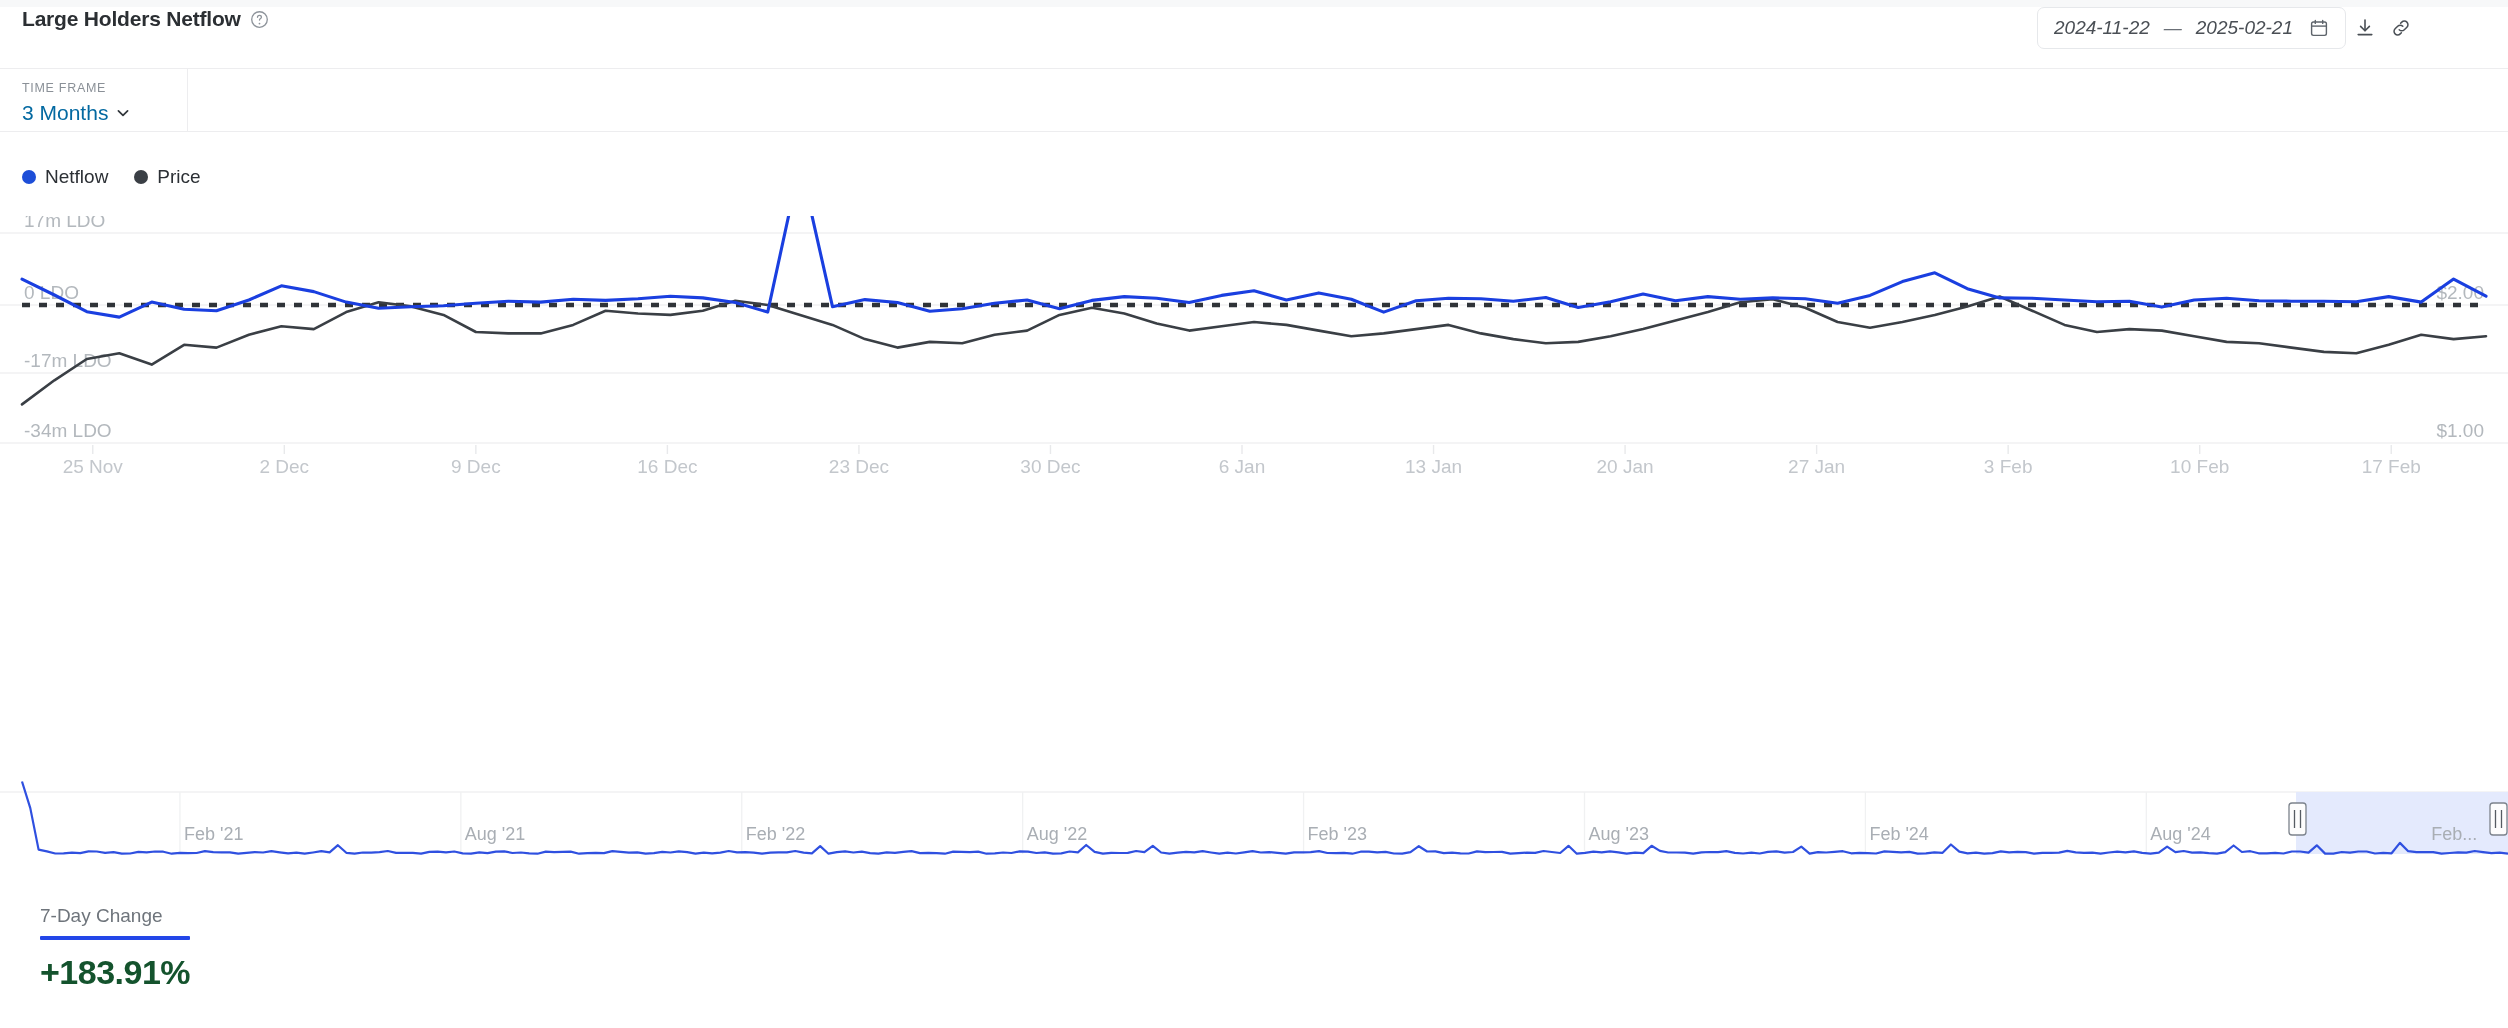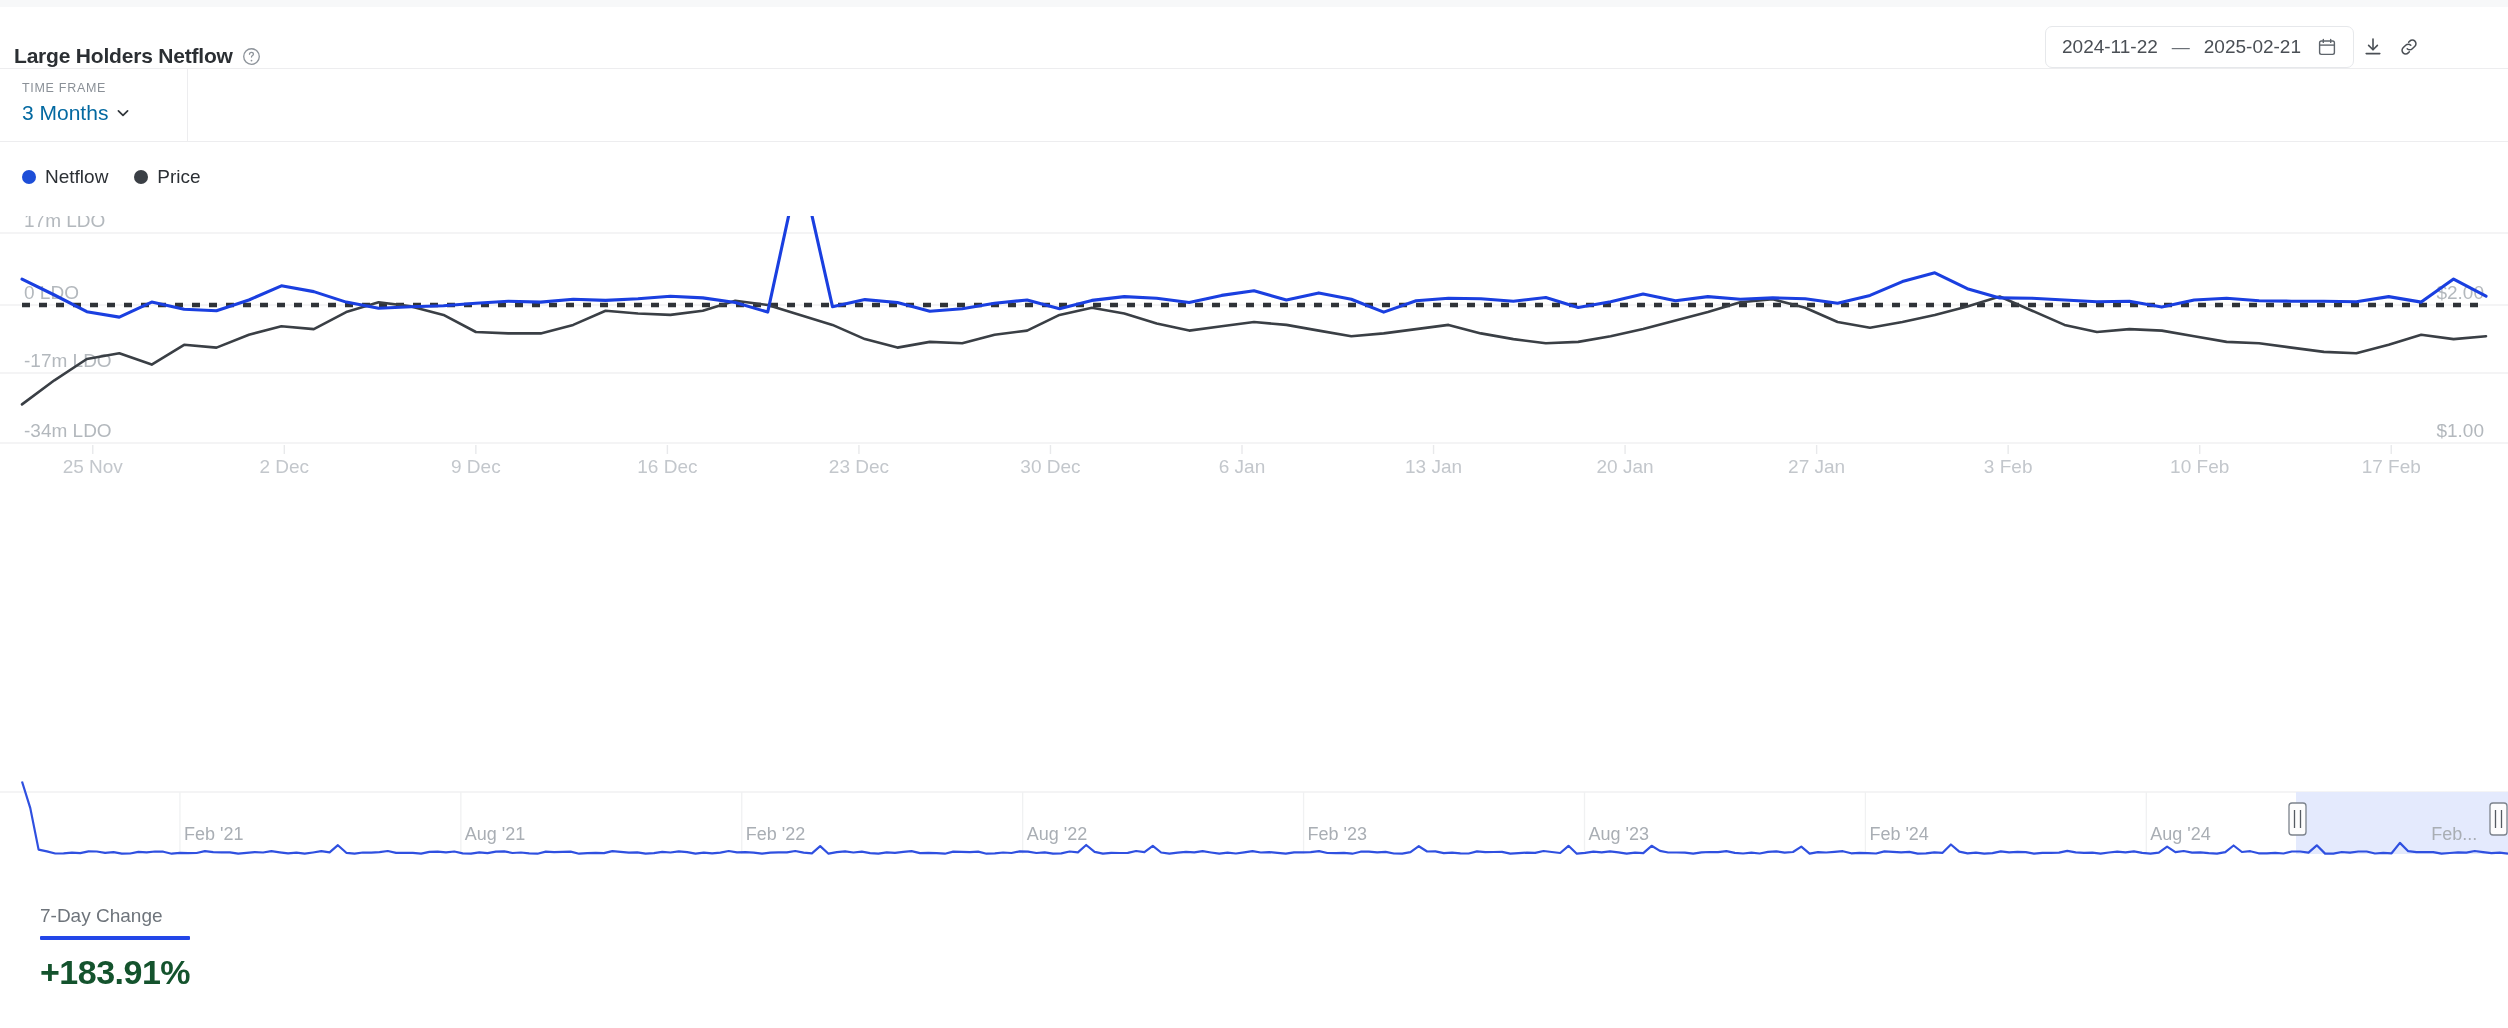--- a/index.html
+++ b/index.html
@@ -13,49 +13,49 @@
 
   
   .top-strip {
     position:absolute; left:0; top:0; width:2508px; height:7px;
     background:#f7f8f9;
   }
 
   
   .header {
     position:absolute; left:0; top:7px; width:2440px; height:61px;
-    display:flex; align-items:flex-end; padding:0 14px;
+    display:flex; align-items:flex-start; padding:0 22px;
   }
   .title-wrap { display:flex; align-items:center; gap:9px; }
   .title {
     font-size:21px; font-weight:700; color:#2b2f33; letter-spacing:-0.2px;
   }
   .help-icon {
     width:19px; height:19px; display:inline-flex; align-items:center; justify-content:center;
     color:#8e949b;
   }
   .header-right {
-    margin-left:auto; display:flex; align-items:center; gap:2px;
+    margin-left:auto; display:flex; align-items:center; gap:2px;font-style:italic;
   }
   .date-range {
     display:flex; align-items:center; gap:14px;
     border:1px solid #e6e8eb; border-radius:7px;
     padding:9px 16px; background:#fff;
     font-size:19px; color:#4a4f55;
   }
   .date-dash { color:#6b7077; font-size:18px; }
   .cal-icon { display:inline-flex; color:#5e646b; margin-left:2px; }
   .icon-btn {
     width:34px; height:34px; display:inline-flex; align-items:center; justify-content:center;
     color:#4a4f55; cursor:pointer;
   }
 
   
   .tf-bar {
-    position:absolute; left:0; top:68px; width:2508px; height:74px;
+    position:absolute; left:0; top:68px; width:2508px; height:64px;
     border-top:1px solid #ededef; border-bottom:1px solid #ededef;
     display:flex;
   }
   .tf-cell {
     width:188px; height:100%;
     border-right:1px solid #ededef;
     padding:12px 20px 0 22px;
     display:flex; flex-direction:column; justify-content:flex-start;
   }
   .tf-label {

